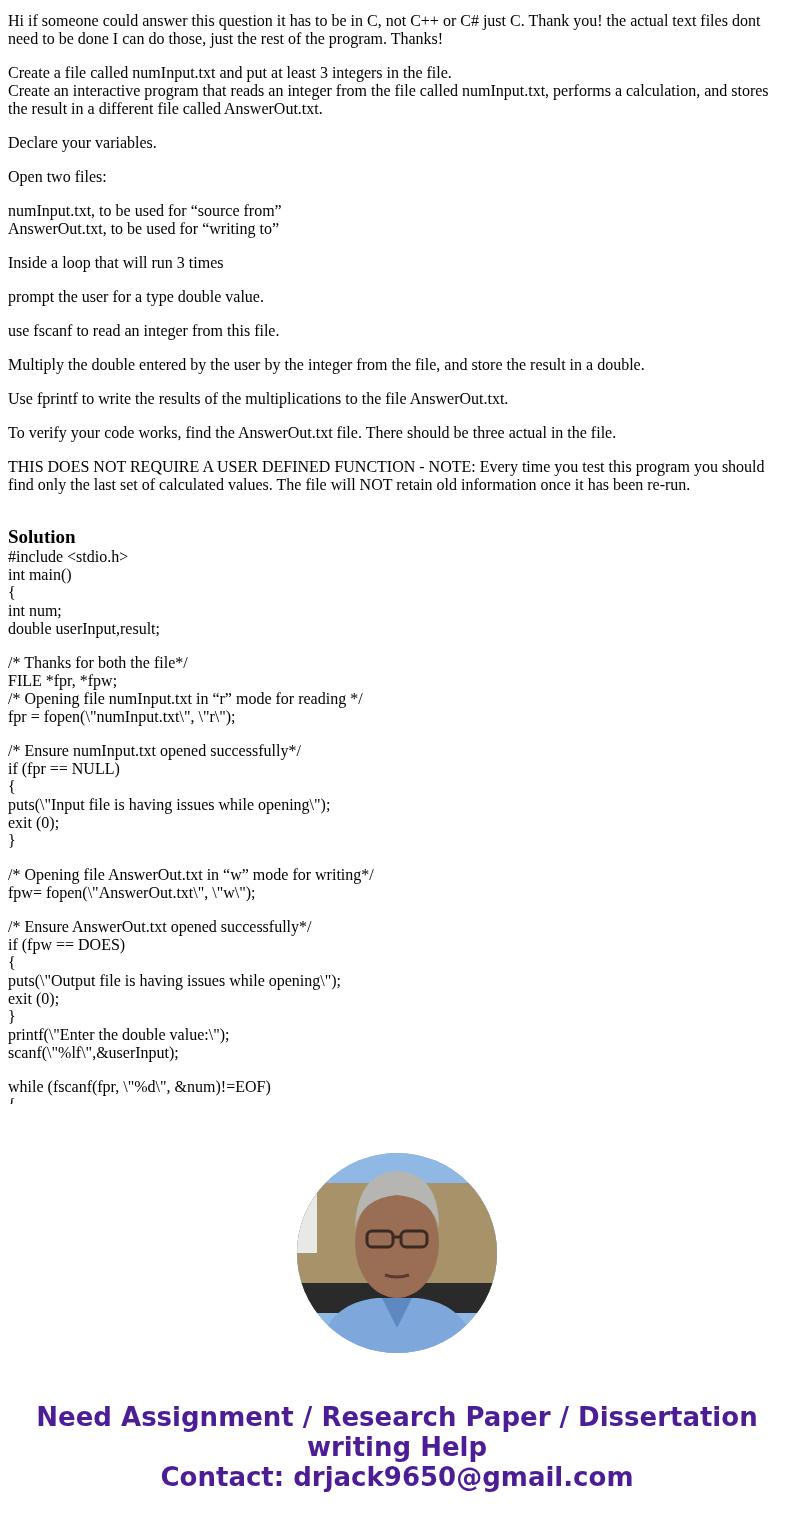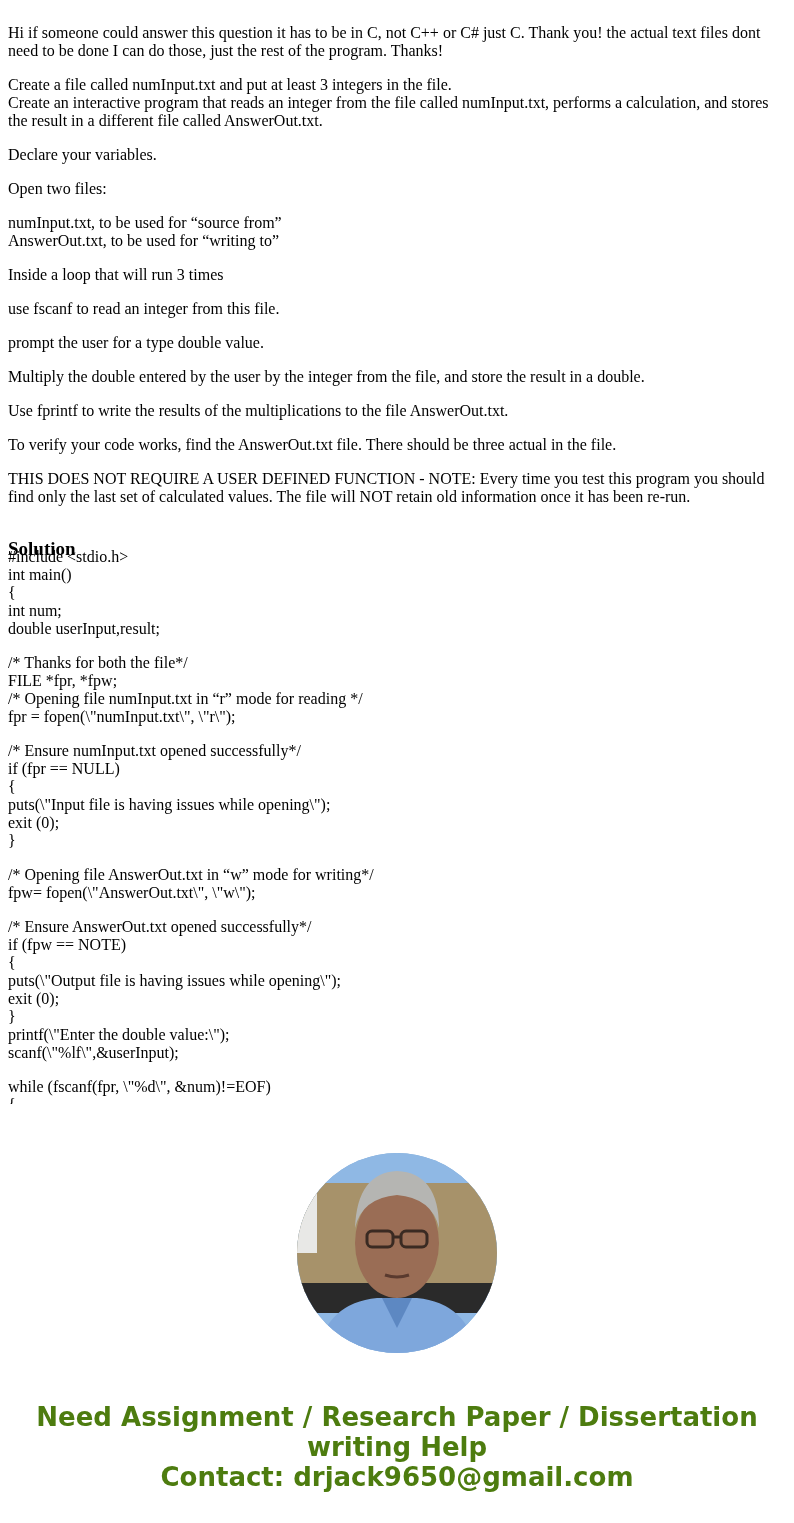--- a/index.html
+++ b/index.html
@@ -12,21 +12,21 @@
       color: #000;
       font-size: 16px;
       line-height: 18px;
     }
     .content {
       position: absolute;
       left: 8px;
       top: 8px;
       width: 776px;
     }
-    p { margin: 16px 0 16px 0; }
+    p { margin: 4px 0 16px 0; }
     .line { display: block; }
     h3 {
       font-size: 19px;
       font-weight: bold;
       margin: 32px 0 18px 0;
       line-height: 22px;
     }
     .code-wrap {
       position: absolute;
       left: 8px;
@@ -49,41 +49,41 @@
     .promo {
       position: absolute;
       left: 0;
       top: 1402px;
       width: 794px;
       text-align: center;
       font-family: "DejaVu Sans", sans-serif;
       font-weight: bold;
       font-size: 26px;
       line-height: 30px;
-      color: #4d7c0f;
+      color: #4c1d95;
     }
   </style>
 </head>
 <body>
 
 <div class="content">
   <p>Hi if someone could answer this question it has to be in C, not C++ or C# just C. Thank you! the actual text files dont need to be done I can do those, just the rest of the program. Thanks!</p>
   <p>
     <span class="line">Create a file called numInput.txt and put at least 3 integers in the file.</span>
     <span class="line">Create an interactive program that reads an integer from the file called numInput.txt, performs a calculation, and stores the result in a different file called AnswerOut.txt.</span>
   </p>
   <p>Declare your variables.</p>
   <p>Open two files:</p>
   <p>
     <span class="line">numInput.txt, to be used for “source from”</span>
     <span class="line">AnswerOut.txt, to be used for “writing to”</span>
   </p>
   <p>Inside a loop that will run 3 times</p>
+  <p>prompt the user for a type double value.</p>
   <p>use fscanf to read an integer from this file.</p>
-  <p>prompt the user for a type double value.</p>
   <p>Multiply the double entered by the user by the integer from the file, and store the result in a double.</p>
   <p>Use fprintf to write the results of the multiplications to the file AnswerOut.txt.</p>
   <p>To verify your code works, find the AnswerOut.txt file. There should be three actual in the file.</p>
   <p>THIS DOES NOT REQUIRE A USER DEFINED FUNCTION - NOTE: Every time you test this program you should find only the last set of calculated values. The file will NOT retain old information once it has been re-run.</p>
   <h3>Solution</h3>
 </div>
 
 <div class="code-wrap">
   <div class="code-block">
     <span class="line">#include &lt;stdio.h&gt;</span>
@@ -105,21 +105,21 @@
     <span class="line">puts(\"Input file is having issues while opening\");</span>
     <span class="line">exit (0);</span>
     <span class="line">}</span>
   </div>
   <div class="code-block">
     <span class="line">/* Opening file AnswerOut.txt in “w” mode for writing*/</span>
     <span class="line">fpw= fopen(\"AnswerOut.txt\", \"w\");</span>
   </div>
   <div class="code-block">
     <span class="line">/* Ensure AnswerOut.txt opened successfully*/</span>
-    <span class="line">if (fpw == NOTE)</span>
+    <span class="line">if (fpw == DOES)</span>
     <span class="line">{</span>
     <span class="line">puts(\"Output file is having issues while opening\");</span>
     <span class="line">exit (0);</span>
     <span class="line">}</span>
     <span class="line">printf(\"Enter the double value:\");</span>
     <span class="line">scanf(\"%lf\",&amp;userInput);</span>
   </div>
   <div class="code-block">
     <span class="line">while (fscanf(fpr, \"%d\", &amp;num)!=EOF)</span>
     <span class="line">{</span>

